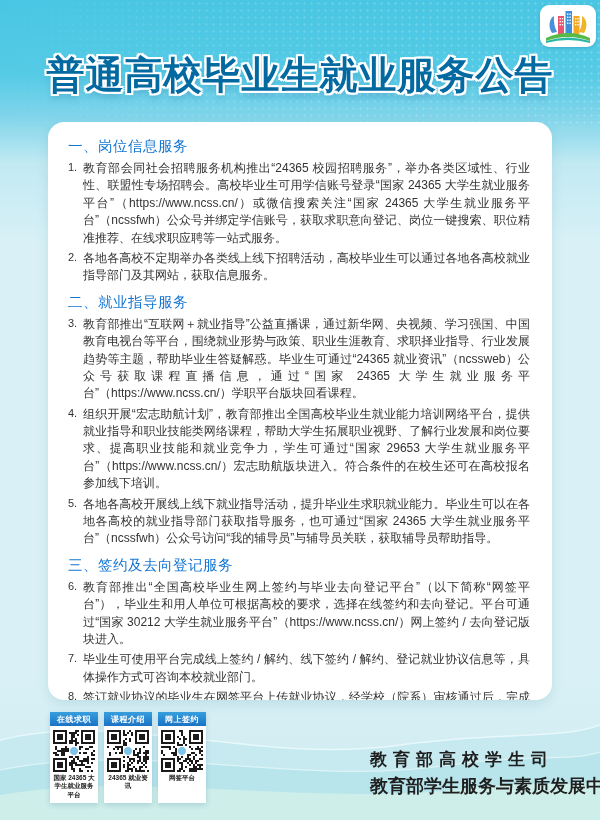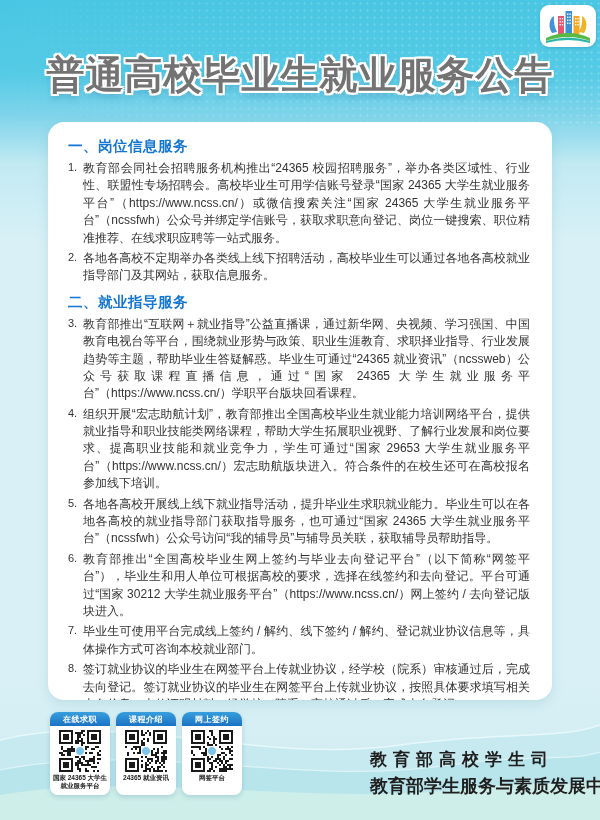--- a/index.html
+++ b/index.html
@@ -11,46 +11,46 @@
   
   .dotmap{
     position:absolute;left:0;top:0;width:600px;height:125px;pointer-events:none;
     background-image:radial-gradient(rgba(255,255,255,.38) 1.1px,transparent 1.4px);
     background-size:7px 7px;opacity:.45;
     -webkit-mask-image:linear-gradient(90deg,transparent 0%,rgba(0,0,0,.7) 35%,#000 70%,#000 100%);
             mask-image:linear-gradient(90deg,transparent 0%,rgba(0,0,0,.7) 35%,#000 70%,#000 100%);
   }
   .page-title{
     position:absolute;top:50px;left:0;width:600px;text-align:center;
-    font-size:38px;font-weight:bold;letter-spacing:1px;color:#737373;
+    font-size:38px;font-weight:bold;letter-spacing:1px;color:#0369a1;
     text-shadow:-2px -2px 0 #fff,2px -2px 0 #fff,-2px 2px 0 #fff,2px 2px 0 #fff,
                 -2px 0 0 #fff,2px 0 0 #fff,0 -2px 0 #fff,0 2px 0 #fff,
                 0 5px 7px rgba(20,80,140,.30);
   }
   .logo-box{
     position:absolute;top:5px;right:4px;width:56px;height:42px;background:#fff;
     border-radius:9px;box-shadow:0 1px 3px rgba(0,80,120,.25);
     display:flex;align-items:center;justify-content:center;
   }
   .notice-card{
     position:absolute;left:48px;top:122px;width:504px;height:578px;
     background:#ffffff;border-radius:16px;box-shadow:0 4px 12px rgba(40,120,150,.14);
     box-sizing:border-box;padding:15px 22px 8px 20px;overflow:hidden;
   }
   .section-heading{
-    font-size:14.5px;font-weight:bold;color:#1476d3;letter-spacing:.5px;
+    font-size:14.5px;font-weight:normal;color:#1476d3;letter-spacing:.5px;
     margin:8px 0 4px 0;
   }
   .section-heading:first-child{margin-top:0;}
   .item{display:flex;margin-bottom:3px;}
   .item-num{flex:none;width:15px;font-size:11px;line-height:1.45;color:#333;}
   .item-text{flex:1;font-size:12px;line-height:1.45;color:#333;text-align:justify;}
   .qr-row{position:absolute;left:50px;top:712px;display:flex;gap:6px;}
   .qr-card{
-    width:60px;background:#fff;border-radius:8px;overflow:hidden;
+    width:48px;background:#fff;border-radius:0;overflow:hidden;
     box-shadow:0 2px 5px rgba(30,100,140,.20);
   }
   .qr-head{
     height:14px;background:linear-gradient(180deg,#379fdd 0%,#1b72c4 100%);
     color:#fff;font-size:8px;font-weight:bold;letter-spacing:.5px;
     display:flex;align-items:center;justify-content:center;
   }
   .qr-img{display:block;margin:4px auto 2px auto;}
   .qr-caption{
     font-size:6.5px;font-weight:bold;color:#222;text-align:center;
@@ -129,20 +129,21 @@
         <span class="item-text">教育部推出“互联网＋就业指导”公益直播课，通过新华网、央视频、学习强国、中国教育电视台等平台，围绕就业形势与政策、职业生涯教育、求职择业指导、行业发展趋势等主题，帮助毕业生答疑解惑。毕业生可通过“24365 就业资讯”（ncssweb）公众号获取课程直播信息，通过“国家 24365 大学生就业服务平台”（https://www.ncss.cn/）学职平台版块回看课程。</span>
       </div>
       <div class="item">
         <span class="item-num">4.</span>
         <span class="item-text">组织开展“宏志助航计划”，教育部推出全国高校毕业生就业能力培训网络平台，提供就业指导和职业技能类网络课程，帮助大学生拓展职业视野、了解行业发展和岗位要求、提高职业技能和就业竞争力，学生可通过“国家 29653 大学生就业服务平台”（https://www.ncss.cn/）宏志助航版块进入。符合条件的在校生还可在高校报名参加线下培训。</span>
       </div>
       <div class="item">
         <span class="item-num">5.</span>
         <span class="item-text">各地各高校开展线上线下就业指导活动，提升毕业生求职就业能力。毕业生可以在各地各高校的就业指导部门获取指导服务，也可通过“国家 24365 大学生就业服务平台”（ncssfwh）公众号访问“我的辅导员”与辅导员关联，获取辅导员帮助指导。</span>
       </div>
+      <div class="section-heading">三、签约及去向登记服务</div>
       <div class="item">
         <span class="item-num">6.</span>
         <span class="item-text">教育部推出“全国高校毕业生网上签约与毕业去向登记平台”（以下简称“网签平台”），毕业生和用人单位可根据高校的要求，选择在线签约和去向登记。平台可通过“国家 30212 大学生就业服务平台”（https://www.ncss.cn/）网上签约 / 去向登记版块进入。</span>
       </div>
       <div class="item">
         <span class="item-num">7.</span>
         <span class="item-text">毕业生可使用平台完成线上签约 / 解约、线下签约 / 解约、登记就业协议信息等，具体操作方式可咨询本校就业部门。</span>
       </div>
       <div class="item">
         <span class="item-num">8.</span>

